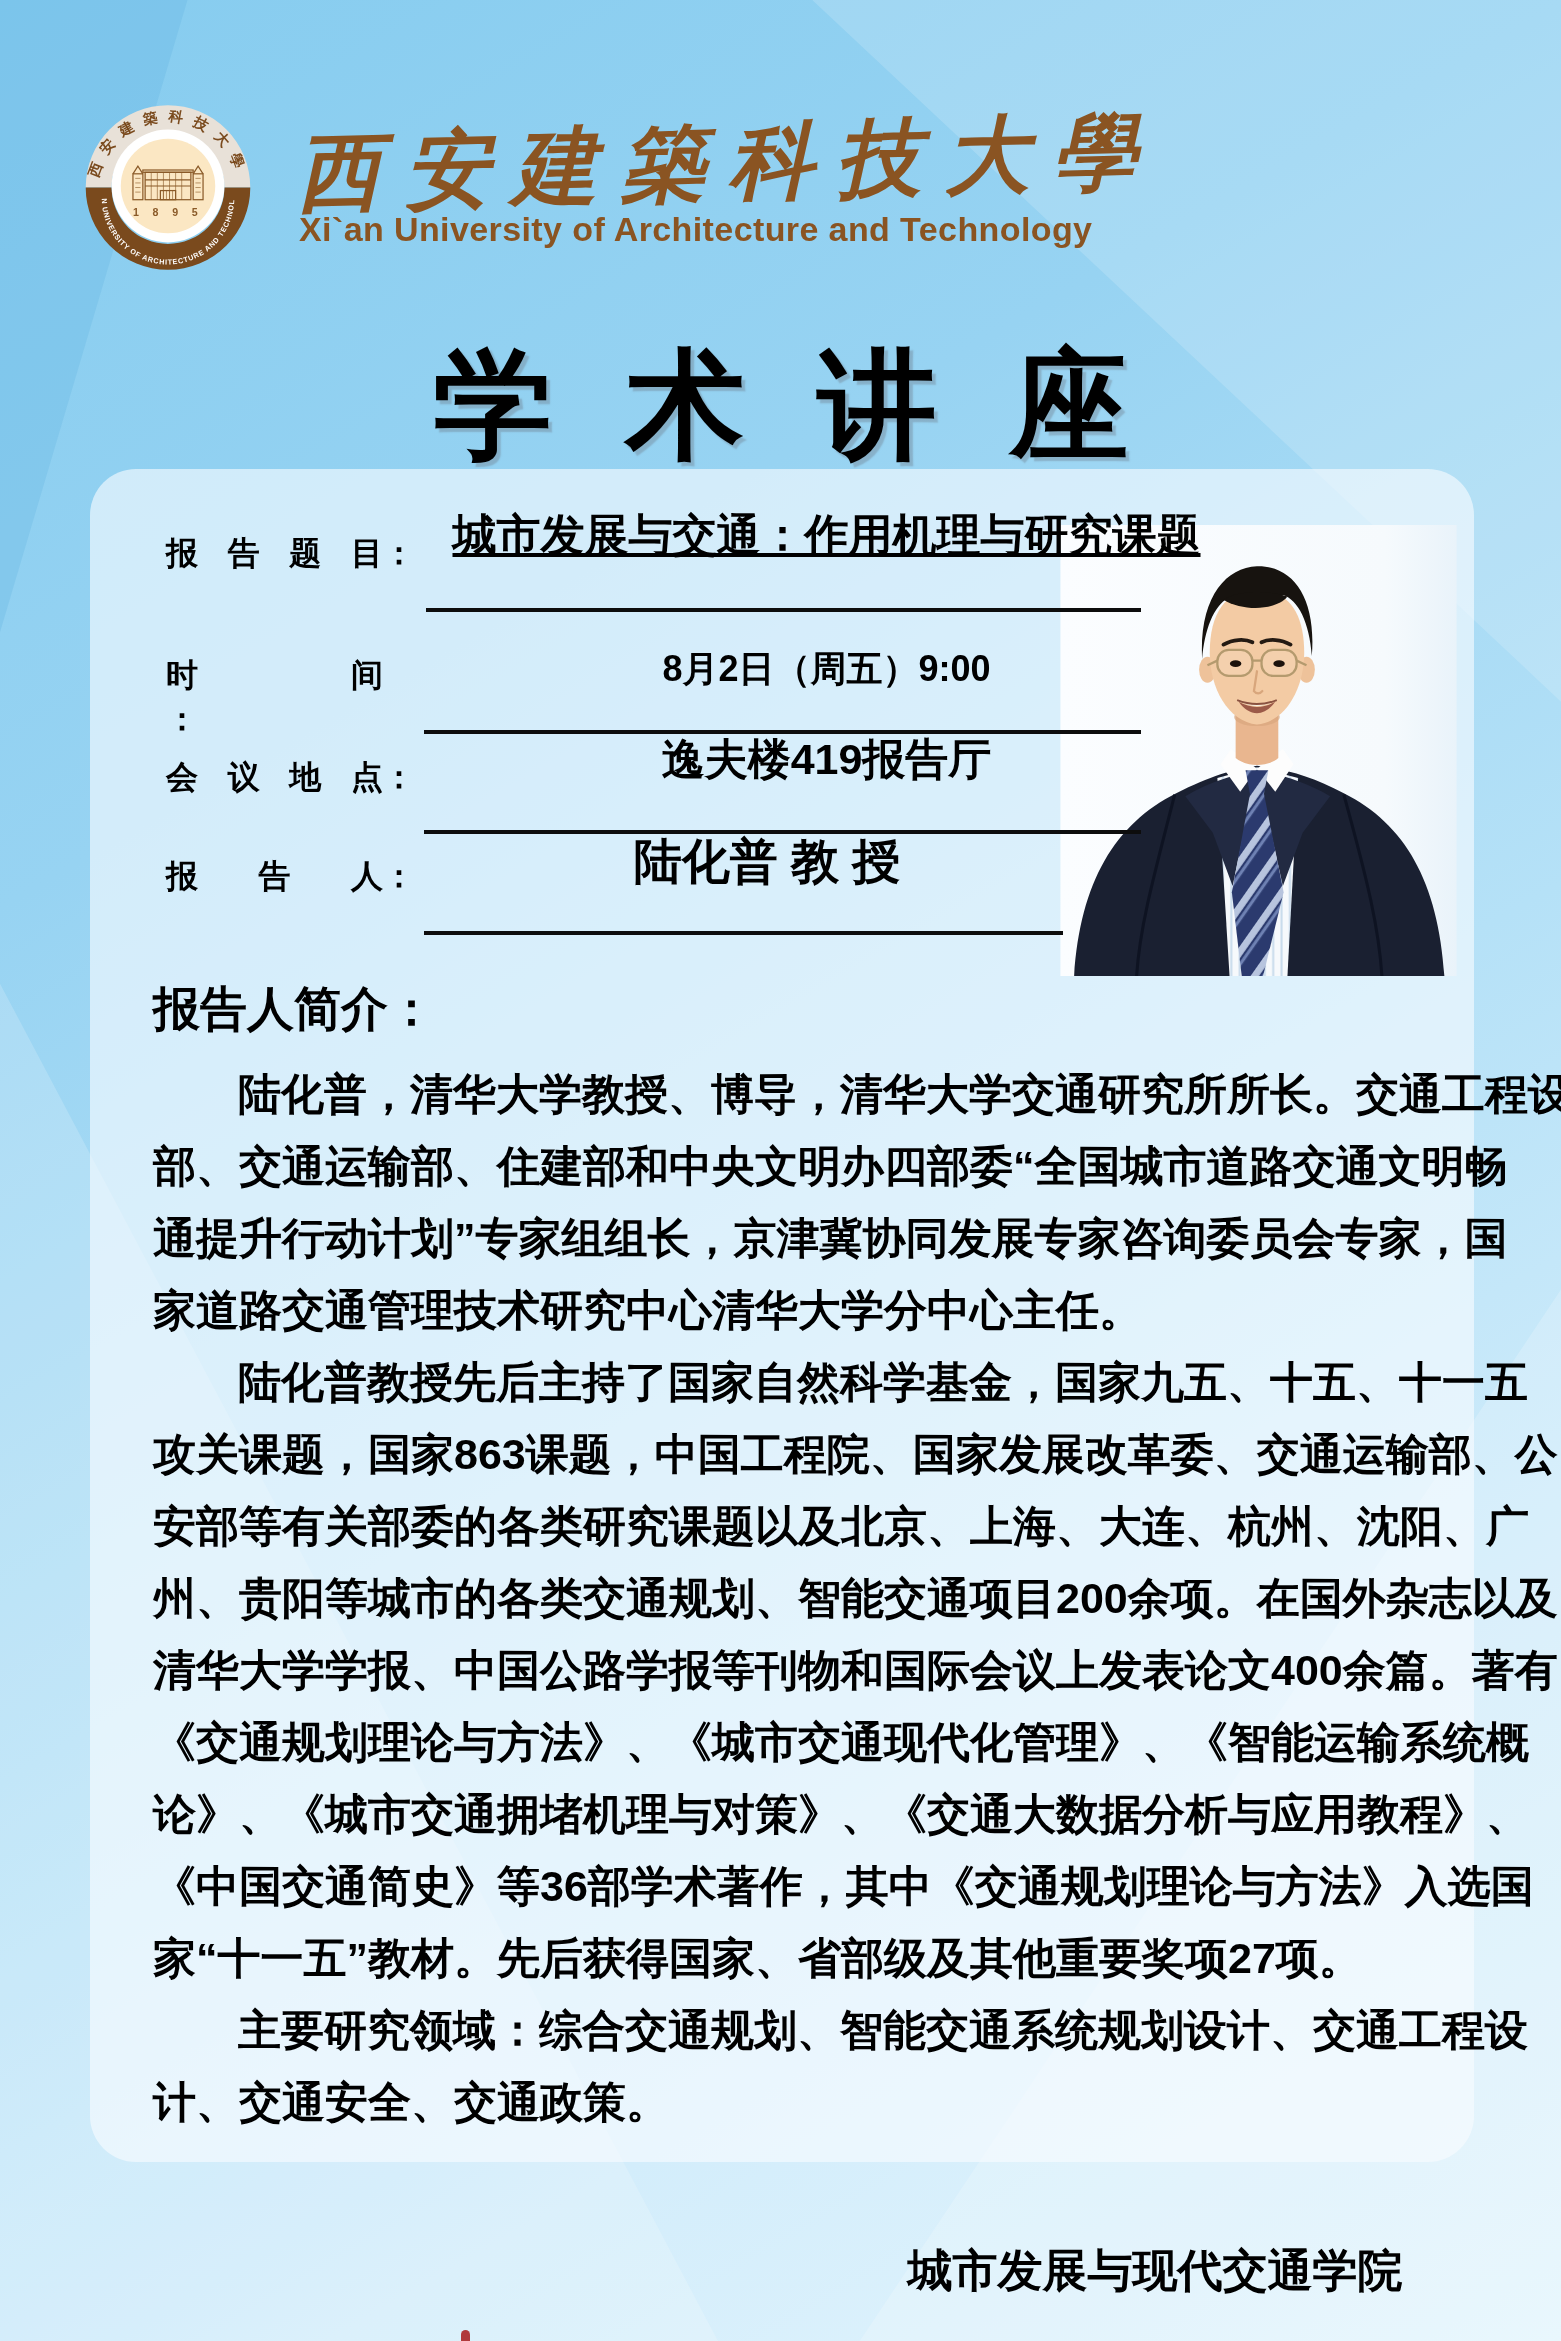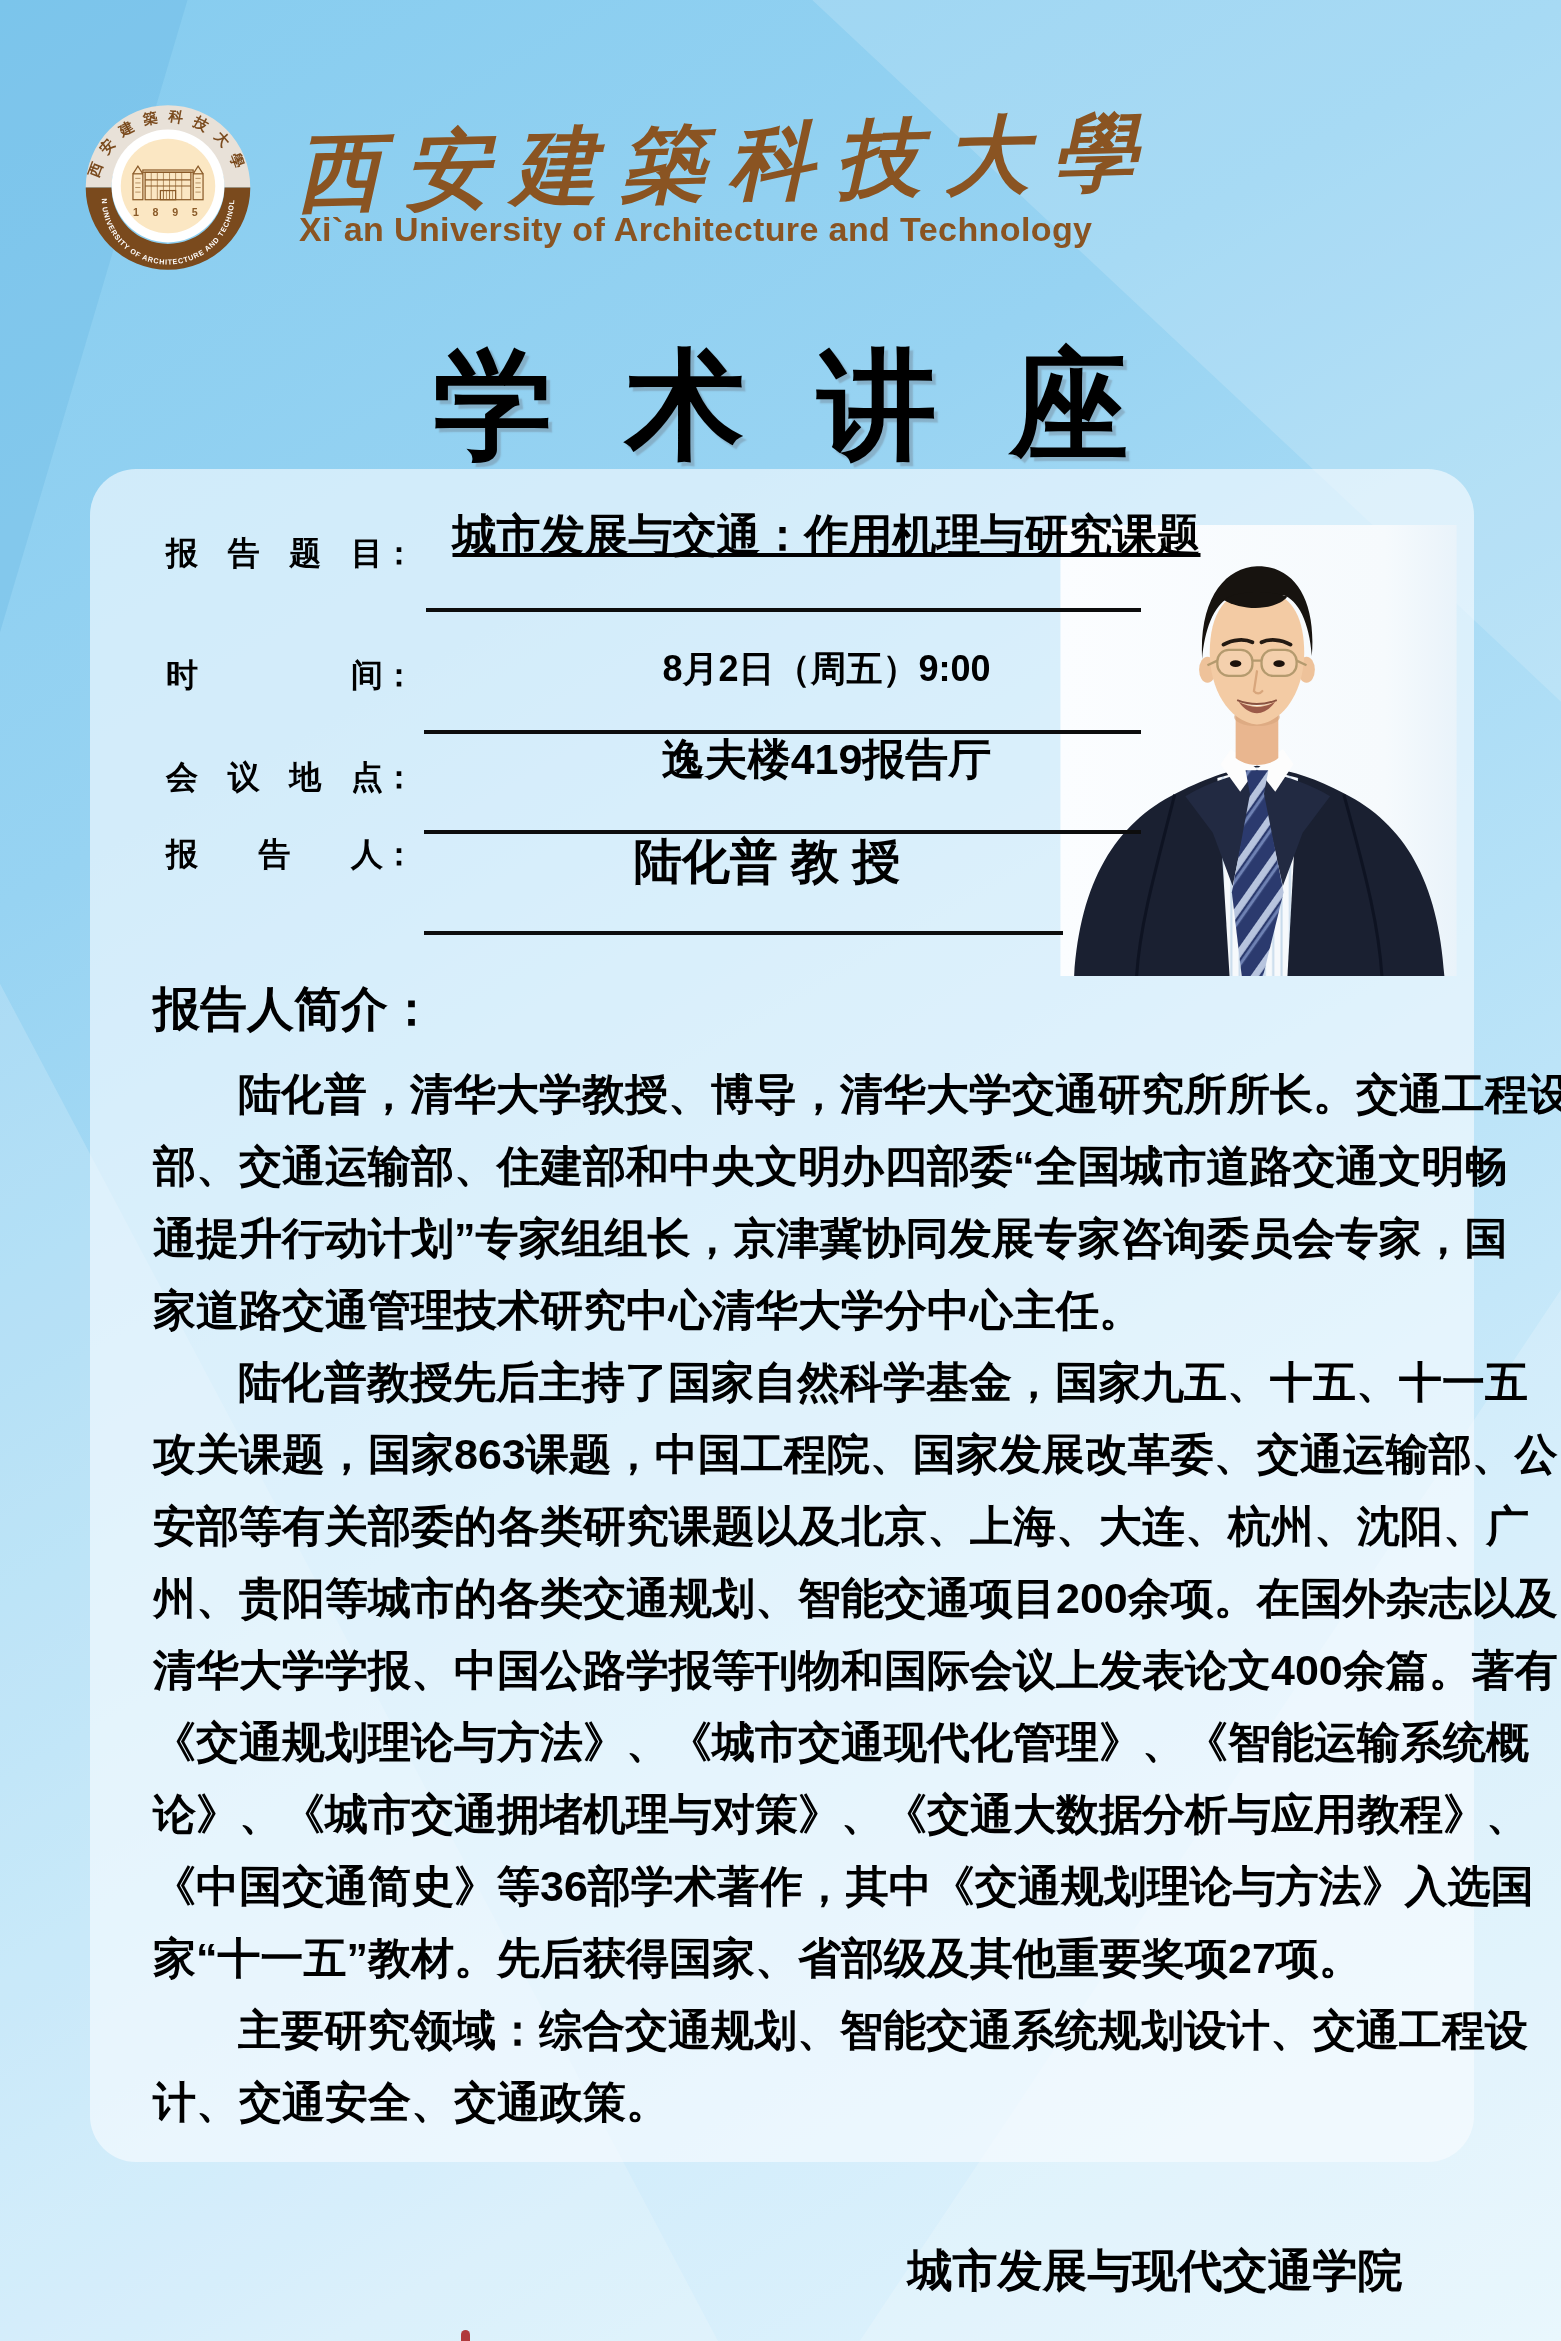--- a/index.html
+++ b/index.html
@@ -185,35 +185,35 @@
       </svg>
     </div>
 
     <div class="row-label" style="top:63px;">
       <span class="lt">报告题目</span>
         <span>：</span>
     </div>
     <div class="row-value" style="top:37px;text-decoration:underline;">城市发展与交通：作用机理与研究课题</div>
     <div class="u-line" style="left:336px;top:139px;width:715px;"></div>
 
-    <div class="row-label" style="top:185px;">
+    <div class="row-label" style="top:185px;flex-direction:column;">
       <span class="lt">时间</span>
         <span>：</span>
     </div>
     <div class="row-value" style="top:176px;font-size:36px;">8月2日（周五）9:00</div>
     <div class="u-line" style="left:334px;top:261px;width:717px;"></div>
 
     <div class="row-label" style="top:287px;align-items:flex-end;">
       <span class="lt">会议地点</span>
         <span>：</span>
     </div>
     <div class="row-value" style="top:262px;font-size:43px;">逸夫楼419报告厅</div>
     <div class="u-line" style="left:334px;top:361px;width:717px;"></div>
 
-    <div class="row-label" style="top:364px;">
+    <div class="row-label" style="top:386px;">
       <span class="lt">报告人</span>
         <span>：</span>
     </div>
     <div class="row-value" style="top:361px;font-size:48px;width:686px;">陆化普 教 授</div>
     <div class="u-line" style="left:334px;top:462px;width:639px;"></div>
 
     <div class="bio-label">报告人简介：</div>
 
     <div class="bio">
       <div class="ln indent">陆化普，清华大学教授、博导，清华大学交通研究所所长。交通工程设</div>

